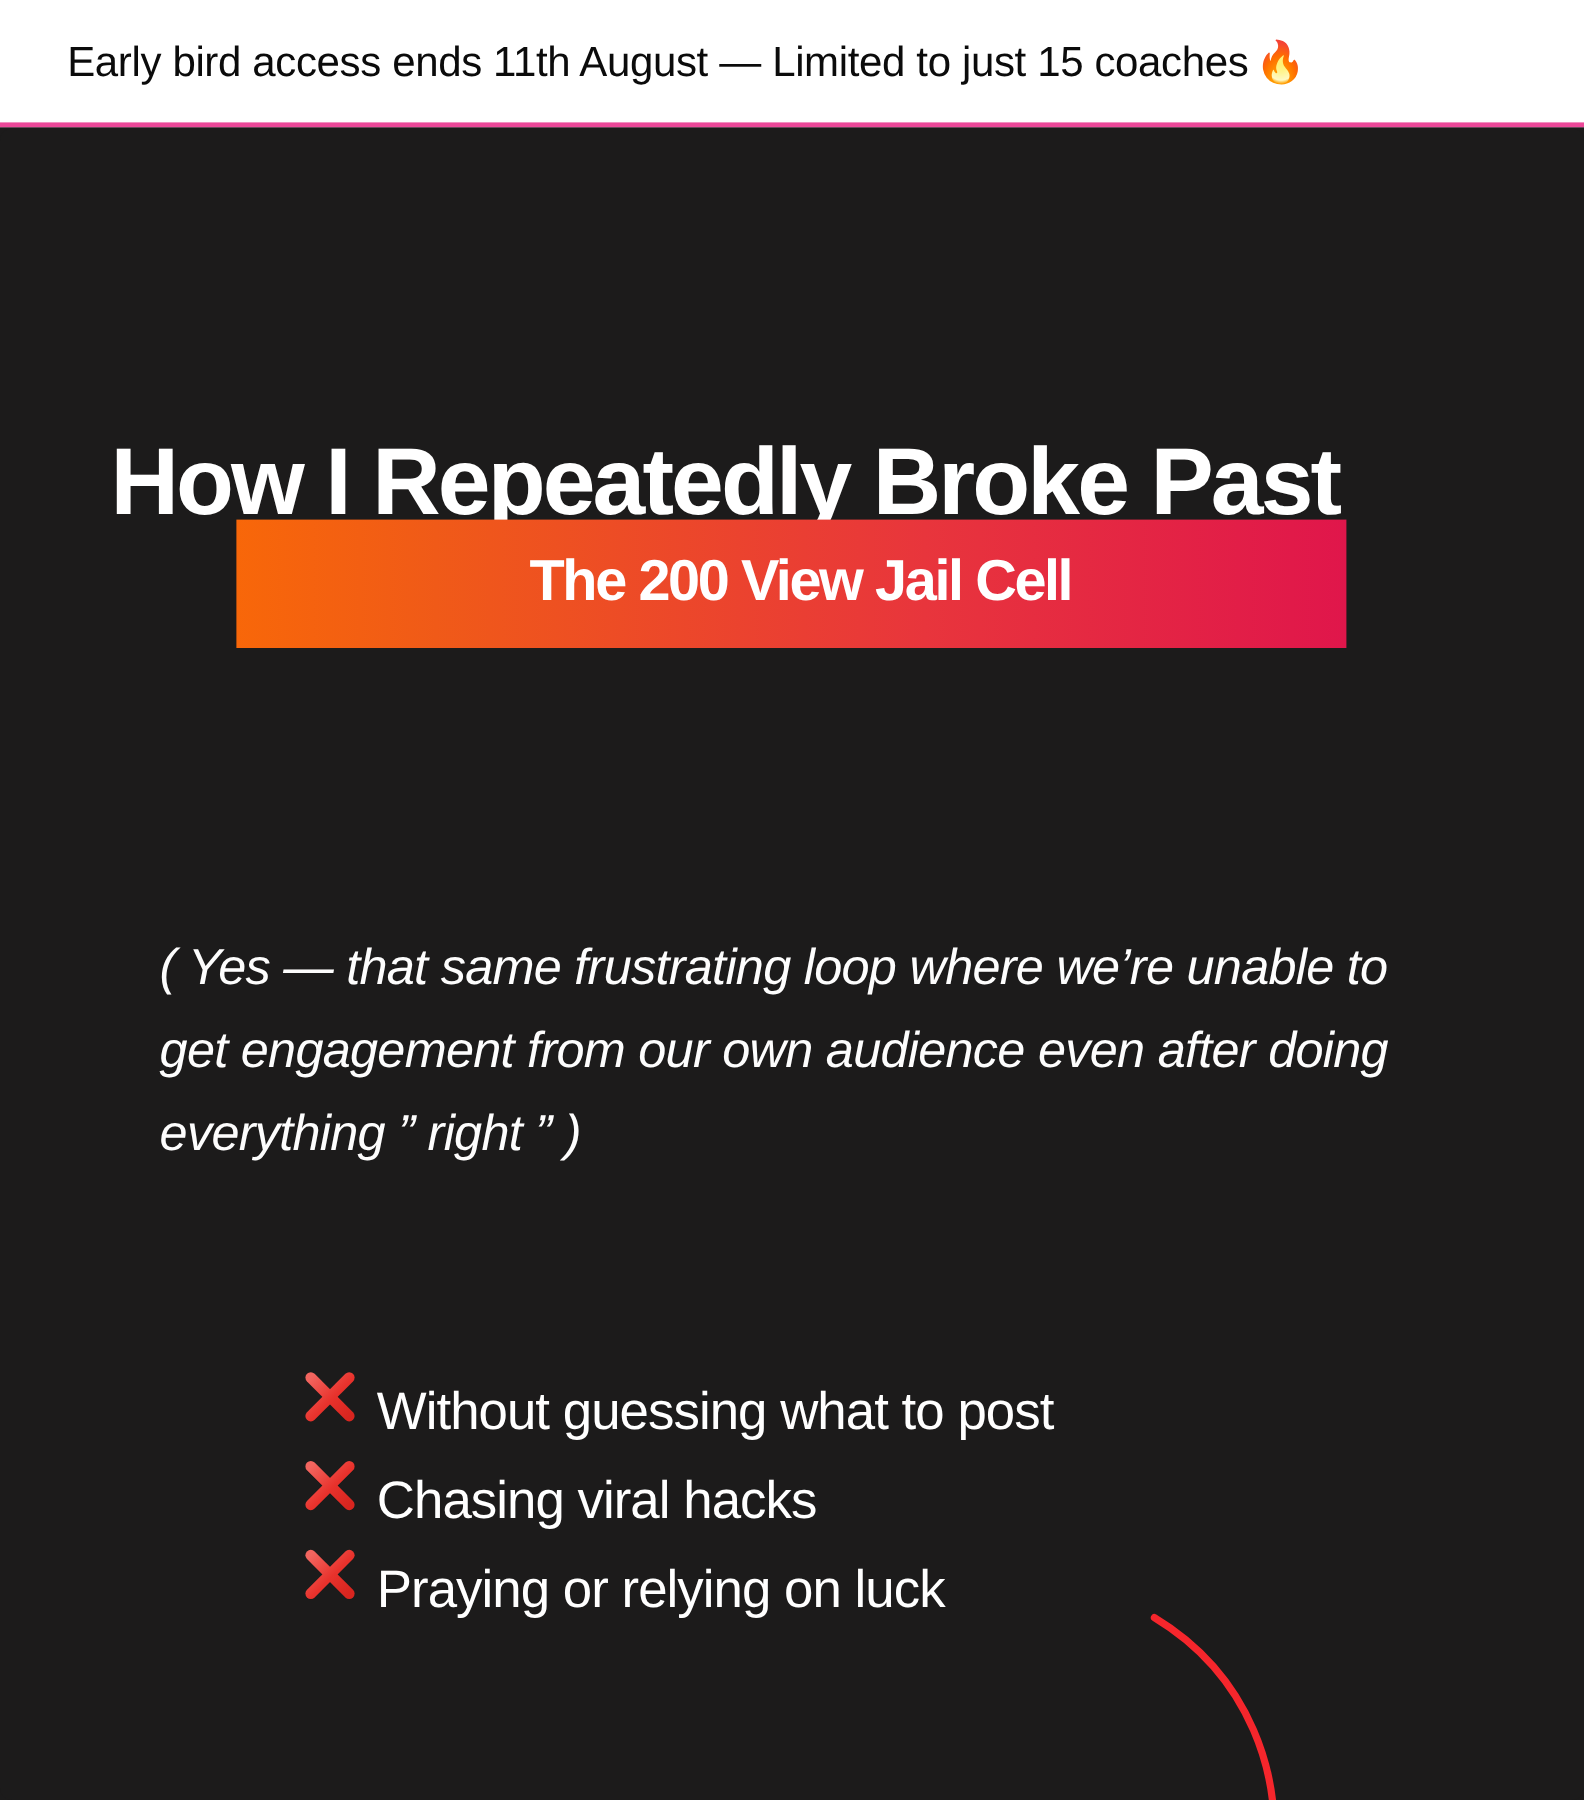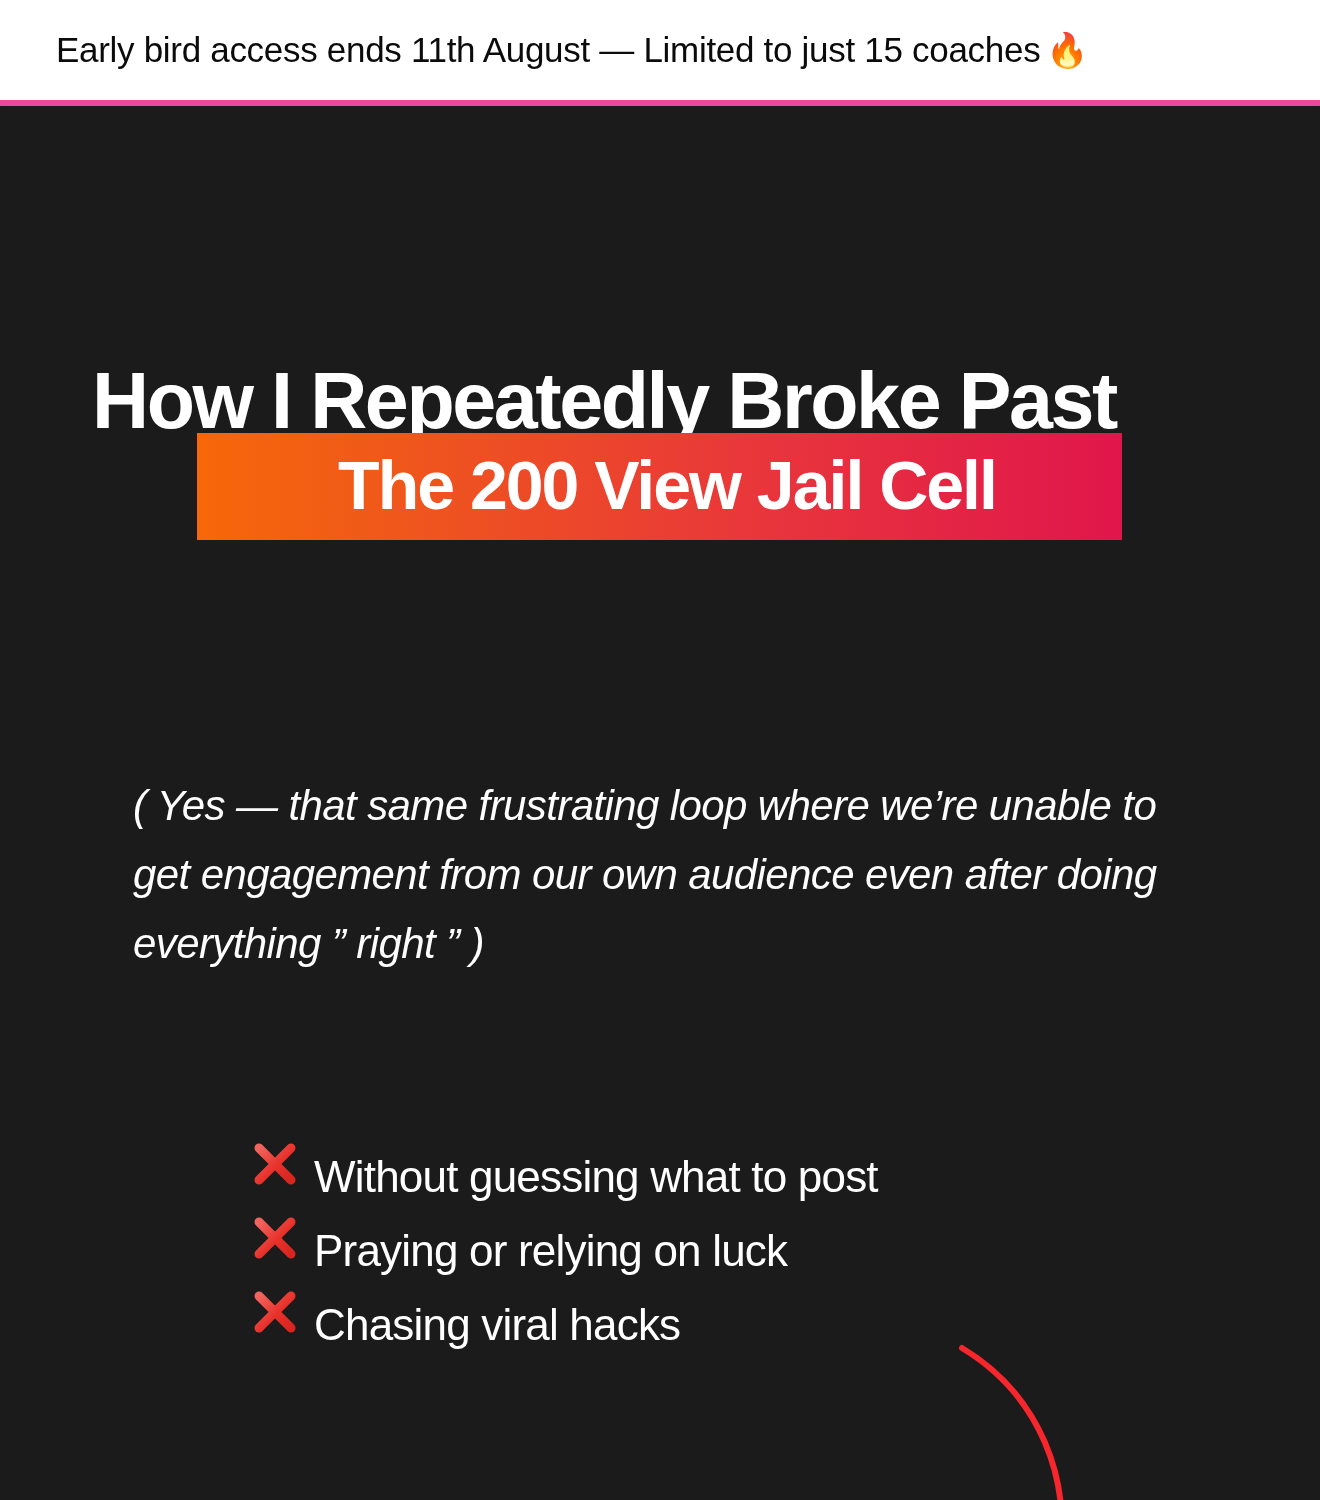--- a/index.html
+++ b/index.html
@@ -15,21 +15,21 @@
     position: relative;
   }
 
   
   .announcement-bar {
     position: absolute;
     left: 0; top: 0;
     width: 1320px;
     height: 106px;
     background: #ffffff;
-    border-bottom: 6px solid #ec4899;
+    border-bottom: 4px solid #ec4899;
     box-sizing: border-box;
     display: flex;
     align-items: center;
   }
   .announcement-text {
     padding-left: 56px;
     font-family: "Liberation Sans", sans-serif;
     font-size: 35px;
     font-weight: 400;
     color: #0b0b0b;
@@ -72,21 +72,21 @@
     width: 925px;
     height: 107px;
     background: linear-gradient(90deg, #f86709 0%, #f05a18 18%, #e8353c 62%, #e0164b 100%);
     display: flex;
     align-items: center;
     justify-content: center;
     box-sizing: border-box;
   }
   .headline-highlight-text {
     font-family: "Liberation Sans", sans-serif;
-    font-size: 68px;
+    font-size: 48px;
     font-weight: bold;
     color: #ffffff;
     letter-spacing: -2px;
     line-height: 1;
     white-space: nowrap;
     padding-bottom: 4px;
     margin-left: 15px;
   }
 
   .subcopy {
@@ -189,33 +189,33 @@
 
     <li class="objection-item">
       <span class="cross-icon">
         <svg width="54" height="54" viewBox="0 0 54 54" aria-hidden="true">
           <g stroke="url(#xg1)" stroke-width="9" stroke-linecap="round">
             <line x1="11" y1="11" x2="43" y2="43"></line>
             <line x1="43" y1="11" x2="11" y2="43"></line>
           </g>
         </svg>
       </span>
-      <span class="objection-label">Praying or relying on luck</span>
+      <span class="objection-label">Chasing viral hacks</span>
     </li>
 
     <li class="objection-item">
       <span class="cross-icon">
         <svg width="54" height="54" viewBox="0 0 54 54" aria-hidden="true">
           <g stroke="url(#xg1)" stroke-width="9" stroke-linecap="round">
             <line x1="11" y1="11" x2="43" y2="43"></line>
             <line x1="43" y1="11" x2="11" y2="43"></line>
           </g>
         </svg>
       </span>
-      <span class="objection-label">Chasing viral hacks</span>
+      <span class="objection-label">Praying or relying on luck</span>
     </li>
 
   </ul>
 
   <div class="curved-arrow">
     <svg width="260" height="290" viewBox="0 0 260 290" aria-hidden="true">
       <path d="M32 31 C 105 75, 148 160, 126 262" fill="none" stroke="#f5262c" stroke-width="6" stroke-linecap="round"></path>
       <path d="M101 232 L 124 270 L 150 245" fill="none" stroke="#f5262c" stroke-width="5" stroke-linecap="round" stroke-linejoin="round"></path>
     </svg>
   </div>

